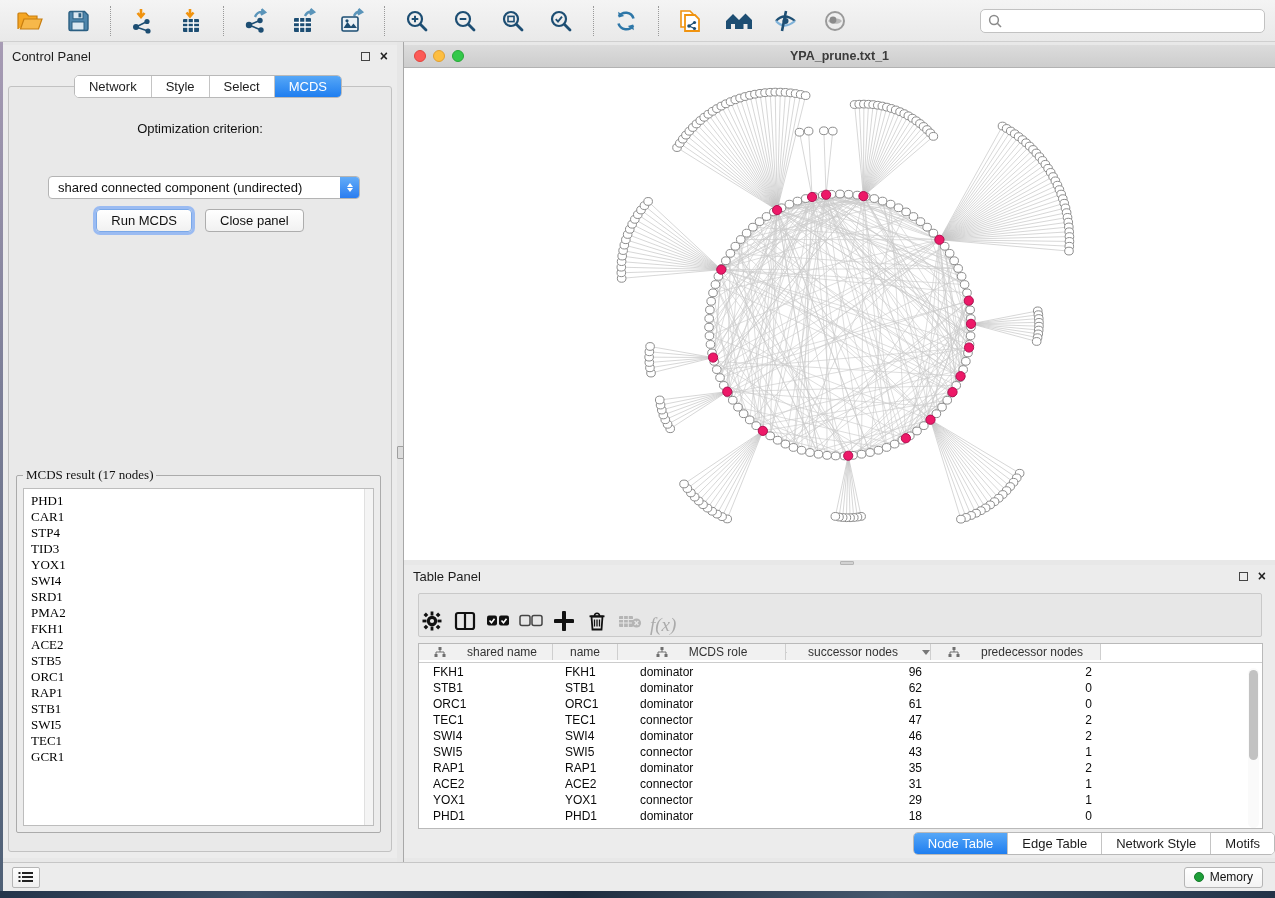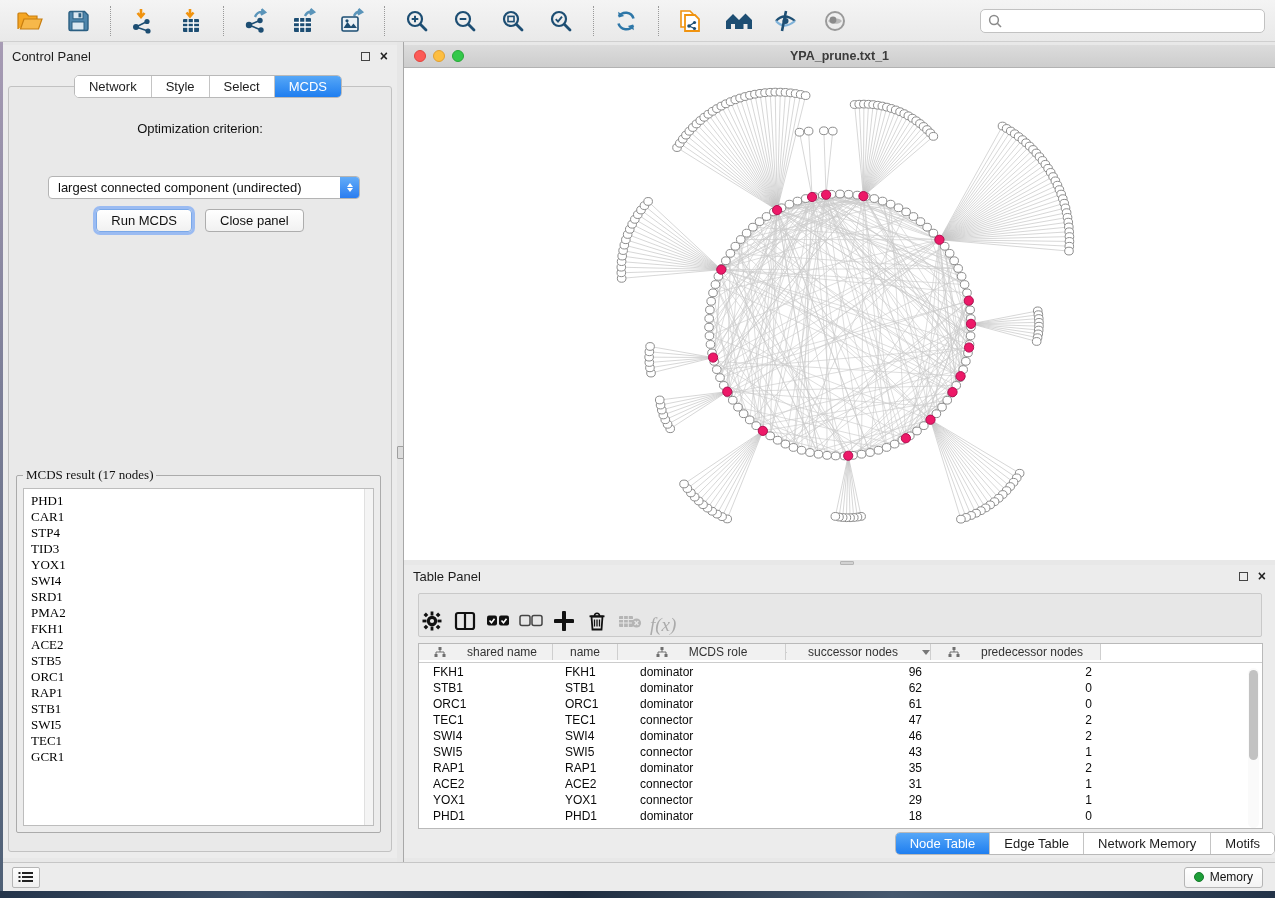--- a/index.html
+++ b/index.html
@@ -272,21 +272,21 @@
           <div class="seg-wrap" id="cp-tabs">
             <span class="seg">Network</span>
             <span class="seg">Style</span>
             <span class="seg">Select</span>
             <span class="seg sel">MCDS</span>
           </div>
         </div>
       <div class="cp-box">
         <div class="opt-label">Optimization criterion:</div>
         <div class="cp-select">
-          <span class="val">largest connected component (undirected)</span>
+          <span class="val">shared connected component (undirected)</span>
           <span class="spinner">
               <i class="up"></i>
               <i class="dn"></i>
             </span>
         </div>
         <div class="btn-row">
           <button class="mac-btn focus">Run MCDS</button>
           <button class="mac-btn">Close panel</button>
         </div>
         <fieldset class="result-group">
@@ -1253,21 +1253,21 @@
             </div>
           <div class="t-scroll">
               <div class="t-thumb"></div>
             </div>
         </div>
 
         <div class="bottom-tabs">
             <div class="seg-wrap" id="bottom-tabs">
               <span class="seg sel">Node Table</span>
               <span class="seg">Edge Table</span>
-              <span class="seg">Network Memory</span>
+              <span class="seg">Network Style</span>
               <span class="seg">Motifs</span>
             </div>
           </div>
       </div>
     </section>
   </div>
 
   <div class="statusbar">
     <button class="status-left">
       <svg width="16" height="12" viewBox="0 0 16 12">

